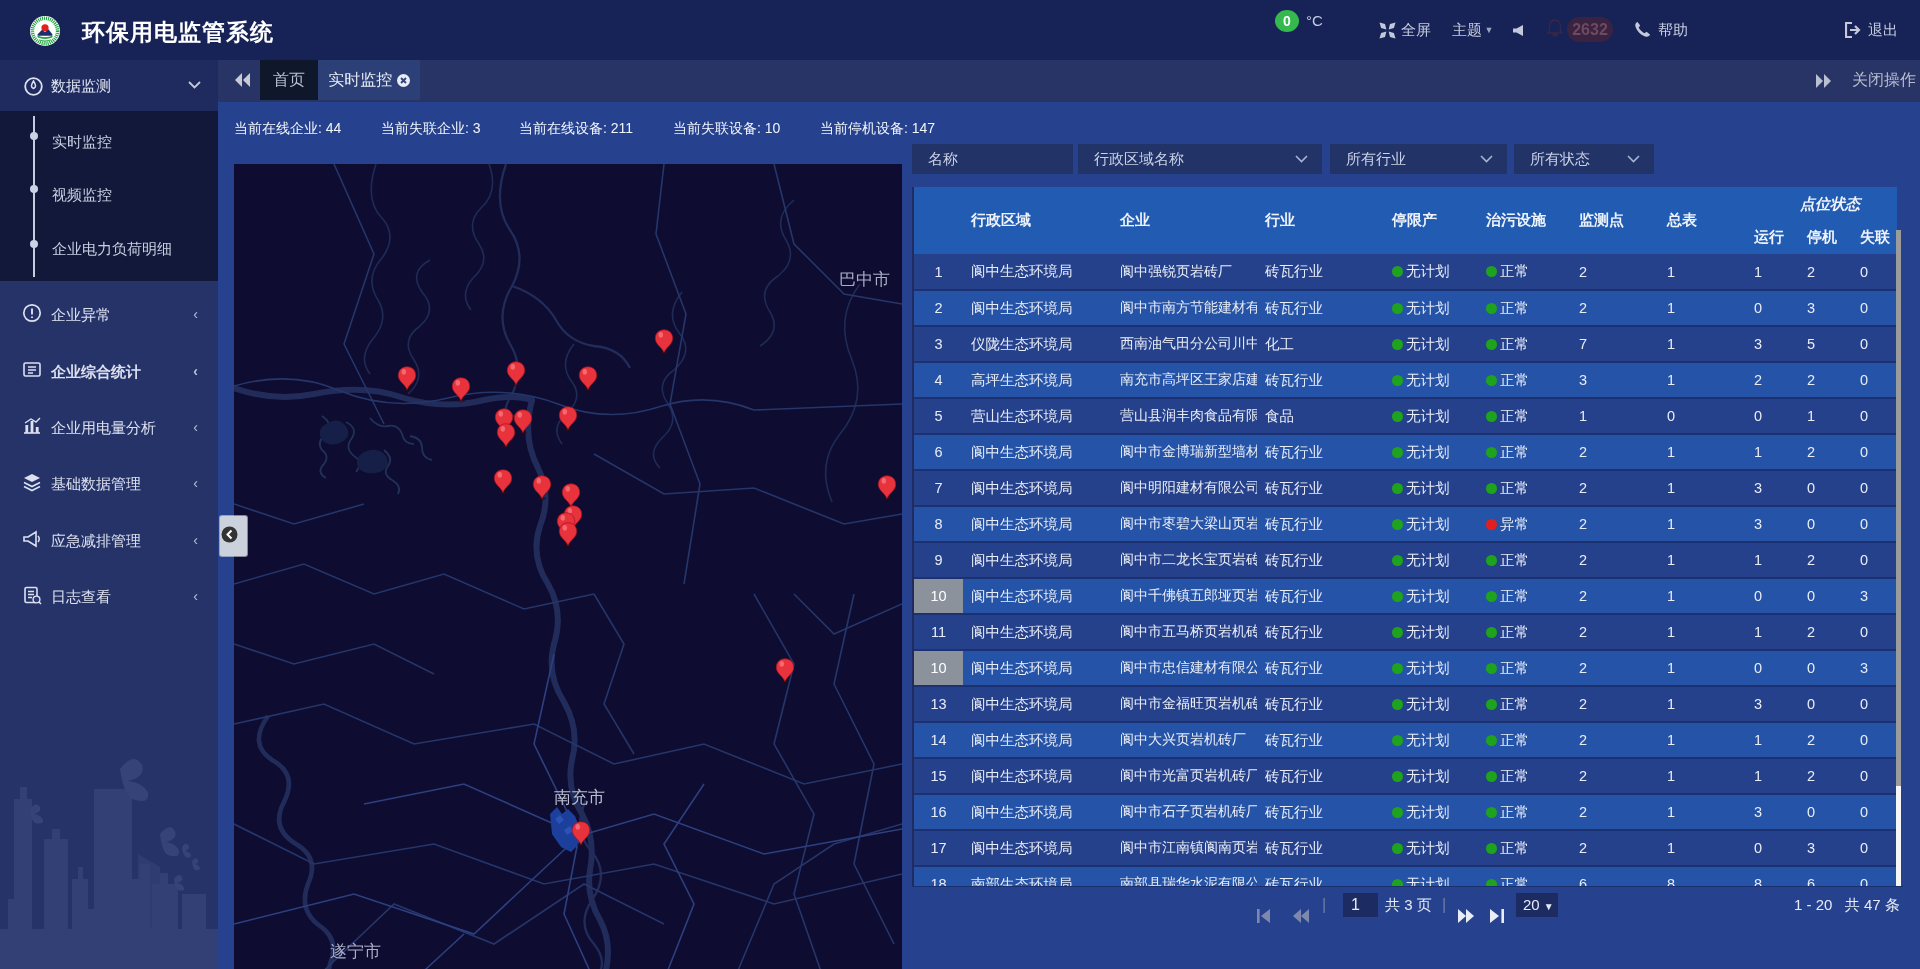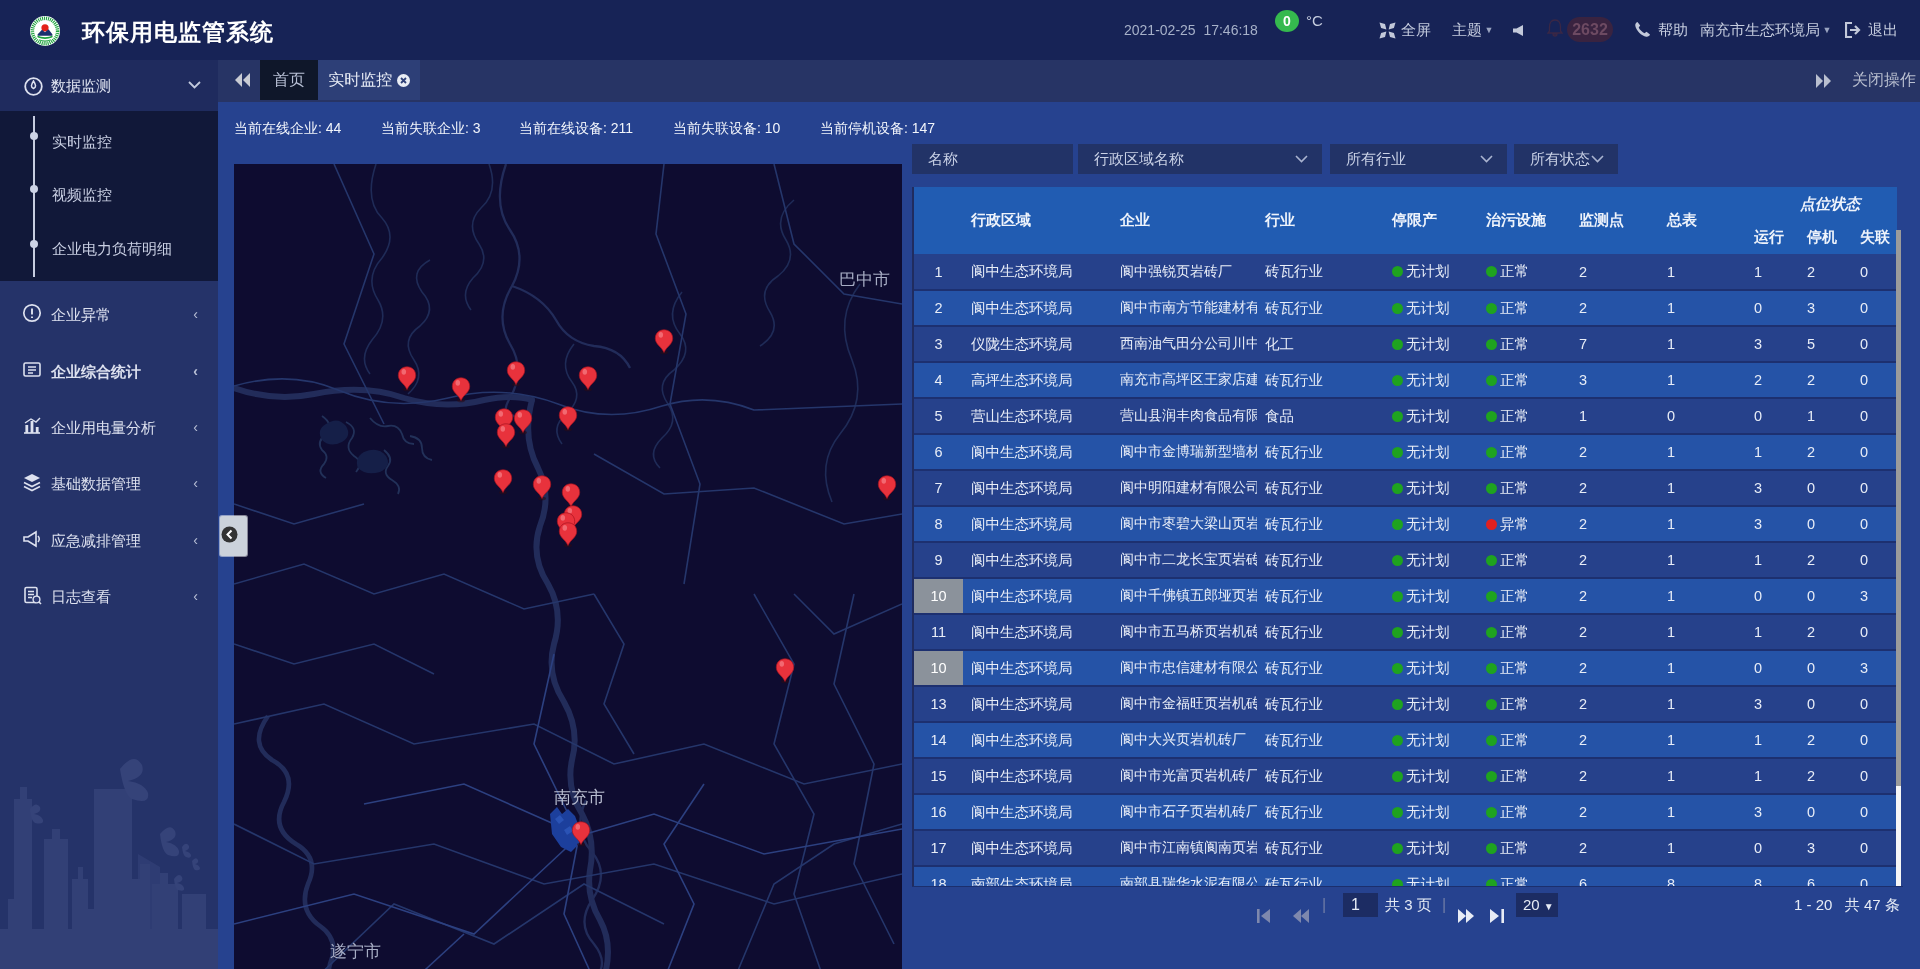--- a/index.html
+++ b/index.html
@@ -58,21 +58,20 @@
   <svg class="abs" style="left:30px;top:16px" width="30" height="30" viewBox="0 0 30 30">
     <circle cx="15" cy="15" r="15" fill="#fff"></circle>
     <circle cx="15" cy="15" r="12.6" fill="none" stroke="#1ea33e" stroke-width="3.6" stroke-dasharray="1.1 0.9"></circle>
     <circle cx="15" cy="15" r="10.4" fill="#fff"></circle>
     <circle cx="15" cy="11.8" r="3.6" fill="#e32119"></circle>
     <path d="M7.5 18.5 L12 13.8 L15 16.3 L18.5 13.2 L22.5 18.5 L22 19.8 L8 19.8 Z" fill="#1b2f6e"></path>
     <path d="M7 19.6 Q15 22.8 23 19.6 L22.2 21.6 Q15 24.4 7.8 21.6 Z" fill="#1ea33e"></path>
     <path d="M9 23.2 Q15 25.6 21 23.2 L20.4 24.6 Q15 26.8 9.6 24.6 Z" fill="#1ea33e"></path>
   </svg>
   <div class="title">环保用电监管系统</div>
-  <div class="hitem" style="left:1124px;font-size:14px;color:#a7b1c9;">2021-02-25&nbsp;&nbsp;17:46:18</div>
   <div class="abs" style="left:1275px;top:10px;width:24px;height:22px;border-radius:50%;background:#35b94e;color:#fff;font-weight:bold;font-size:14px;text-align:center;line-height:22px;">0</div>
   <div class="abs" style="left:1306px;top:12px;font-size:15px;color:#c6cddf;">°C</div>
   <svg class="abs" style="left:1378px;top:21px" width="19" height="19" viewBox="0 0 19 19">
     <g fill="#c3c9da">
       <path d="M1.5 1.5 L7 3.1 L8.4 8.4 L3.1 7 Z"></path>
       <path d="M17.5 1.5 L12 3.1 L10.6 8.4 L15.9 7 Z"></path>
       <path d="M1.5 17.5 L7 15.9 L8.4 10.6 L3.1 12 Z"></path>
       <path d="M17.5 17.5 L12 15.9 L10.6 10.6 L15.9 12 Z"></path>
     </g>
   </svg>
@@ -82,21 +81,20 @@
     <path d="M0 3.5 L3.5 3.5 L10 0 L10 11 L3.5 7.5 L0 7.5 Z" fill="#c3c9da"></path>
   </svg>
   <svg class="abs" style="left:1547px;top:19px" width="16" height="18" viewBox="0 0 16 18">
     <path d="M8 1 C4 1 2.5 4 2.5 8 L2.5 12 L1 14 L15 14 L13.5 12 L13.5 8 C13.5 4 12 1 8 1 Z M6 15 a2 2 0 0 0 4 0 Z" fill="none" stroke="#3a2745" stroke-width="1.3"></path>
   </svg>
   <div class="abs" style="left:1567px;top:17px;width:46px;height:25px;background:#392340;border-radius:13px;color:#6d4a62;font-size:16px;font-weight:bold;text-align:center;line-height:25px;">2632</div>
   <svg class="abs" style="left:1634px;top:21px" width="17" height="17" viewBox="0 0 17 17">
     <path d="M3.5 1 C2 1.5 1 3 1.3 4.8 C2 9.5 7.5 15 12.2 15.7 C14 16 15.5 15 16 13.5 L12.5 10.8 L10.5 12.3 C8.5 11.5 5.5 8.5 4.7 6.5 L6.2 4.5 Z" fill="#c3c9da"></path>
   </svg>
   <div class="hitem" style="left:1658px;">帮助</div>
-  <div class="hitem" style="left:1700px;">南充市生态环境局<span style="font-size:9px;vertical-align:2px;color:#9aa4c0;">&nbsp;▼</span></div>
   <svg class="abs" style="left:1845px;top:22px" width="17" height="16" viewBox="0 0 17 16">
     <path d="M7 1 L1 1 L1 15 L7 15" fill="none" stroke="#c3c9da" stroke-width="2.2"></path>
     <path d="M5 8 L13 8 M10 4 L14 8 L10 12" fill="none" stroke="#c3c9da" stroke-width="2.2"></path>
   </svg>
   <div class="hitem" style="left:1868px;">退出</div>
 </div>
 
 <div id="sidebar">
   <div class="m-active"></div>
   <div class="m-sub"></div>
@@ -326,21 +324,21 @@
 </svg>
 </div>
 
   <div class="fbox" style="left:694px;width:161px;">名称</div>
   <div class="fbox" style="left:860px;width:244px;">行政区域名称<svg class="car" viewBox="0 0 13 8">
         <path d="M1 1 L6.5 6.5 L12 1" fill="none" stroke="#aab4d0" stroke-width="1.6"></path>
       </svg></div>
   <div class="fbox" style="left:1112px;width:177px;">所有行业<svg class="car" viewBox="0 0 13 8">
         <path d="M1 1 L6.5 6.5 L12 1" fill="none" stroke="#aab4d0" stroke-width="1.6"></path>
       </svg></div>
-  <div class="fbox" style="left:1296px;width:104px;">所有状态<svg class="car" viewBox="0 0 13 8">
+  <div class="fbox" style="left:1296px;width:140px;">所有状态<svg class="car" viewBox="0 0 13 8">
         <path d="M1 1 L6.5 6.5 L12 1" fill="none" stroke="#aab4d0" stroke-width="1.6"></path>
       </svg></div>
 
   <div id="grid">
 <table>
         <colgroup>
           <col style="width:49px">
           <col style="width:149px">
           <col style="width:145px">
           <col style="width:127px">

